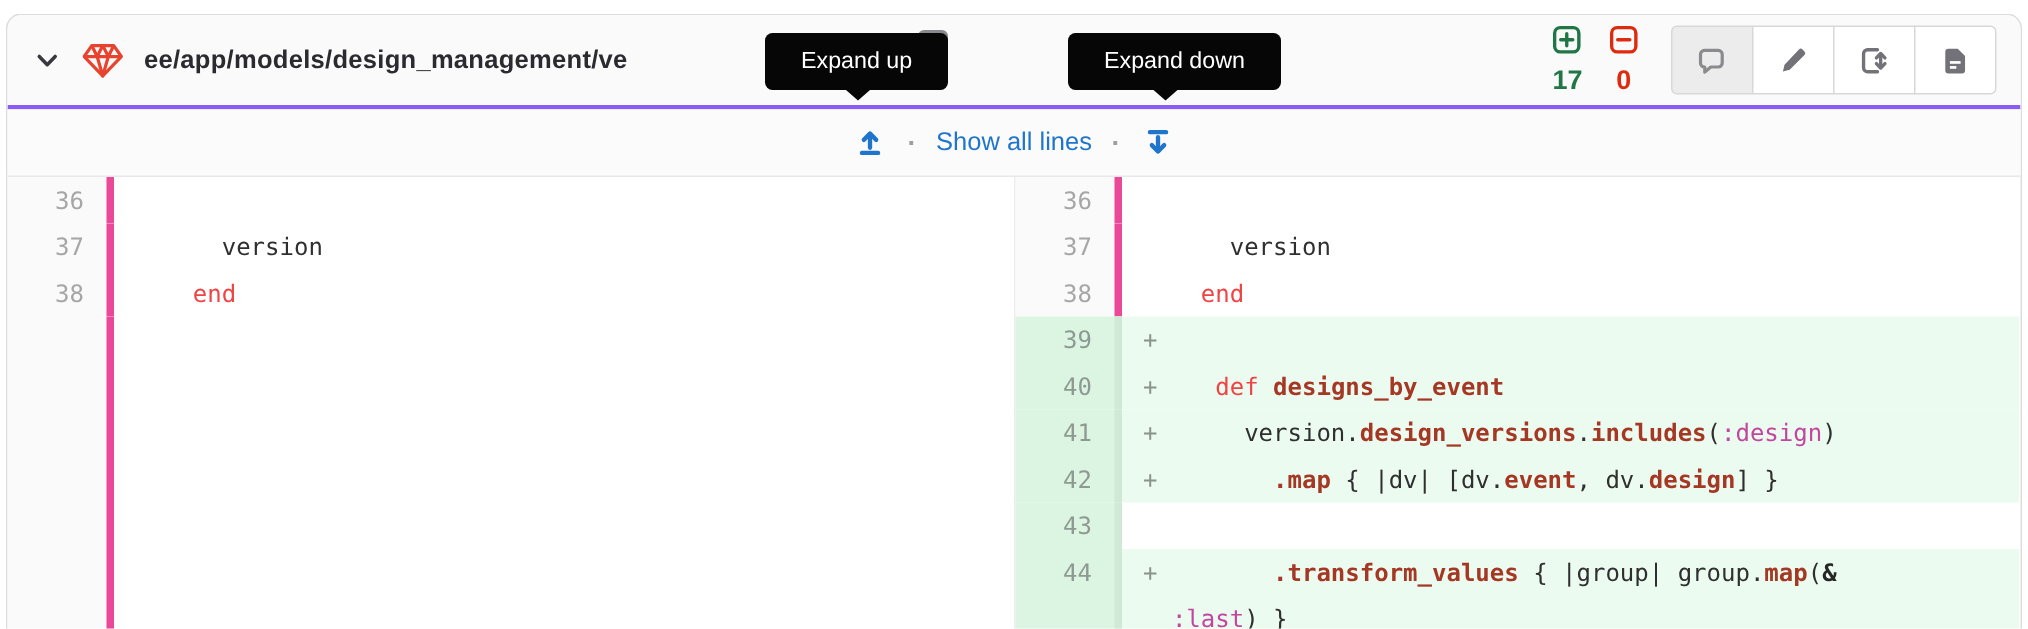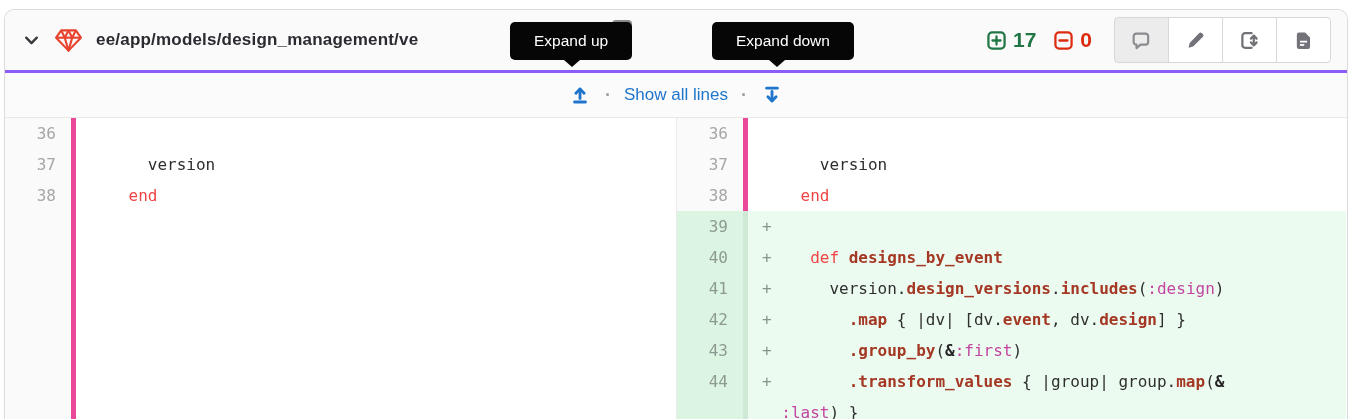--- a/index.html
+++ b/index.html
@@ -19,21 +19,21 @@
     padding:0 16px; background:#fafafa; border-bottom:3px solid #8b5cf6;
     border-radius:10px 10px 0 0;
   }
   .chevron-btn { width:20px; height:20px; display:flex; align-items:center; justify-content:center; cursor:pointer; }
   .gem { width:27px; height:25px; display:flex; align-items:center; justify-content:center; }
   .file-path {
     font-size:17px; font-weight:700; color:#2b2a30; letter-spacing:.2px;
     white-space:nowrap; cursor:pointer;
   }
   .stats { margin-left:auto; display:flex; align-items:center; gap:18px; }
-  .stat { display:flex; align-items:center; gap:7px; font-size:21px; font-weight:700; }
+  .stat { display:flex; align-items:center; gap:7px; font-size:18px; font-weight:700;flex-direction:column; }
   .stat.add { color:#217645; }
   .stat.del { color:#dd2b0e; }
   .btn-group { display:flex; margin-left:4px; }
   .hbtn {
     width:55px; height:46px; display:flex; align-items:center; justify-content:center;
     background:#fff; border:1px solid #d8d8d8; margin-left:-1px; cursor:pointer; padding:0;
   }
   .hbtn:first-child { border-radius:4px 0 0 4px; margin-left:0; }
   .hbtn:last-child { border-radius:0 4px 4px 0; }
   .hbtn.active { background:#ececec; }
@@ -213,21 +213,20 @@
         <div class="row added">
           <div class="gutter">41</div>
           <div class="code"><span class="tok add">+</span><span class="tok p">      version.</span><span class="tok nf">design_versions</span><span class="tok p">.</span><span class="tok nf">includes</span><span class="tok p">(</span><span class="tok ss">:design</span><span class="tok p">)</span></div>
         </div>
         <div class="row added">
           <div class="gutter">42</div>
           <div class="code"><span class="tok add">+</span><span class="tok p">        </span><span class="tok nf">.map</span><span class="tok p"> { |dv| [dv.</span><span class="tok nf">event</span><span class="tok p">, dv.</span><span class="tok nf">design</span><span class="tok p">] }</span></div>
         </div>
         <div class="row added">
           <div class="gutter">43</div>
-          <div class="code"><span class="tok add">+</span><span class="tok p">        </span><span class="tok nf">.group_by</span><span class="tok p">(</span><span class="tok o">&amp;</span><span class="tok ss">:first</span><span class="tok p">)</span></div>
         </div>
         <div class="row added">
           <div class="gutter">44</div>
           <div class="code"><span class="tok add">+</span><span class="tok p">        </span><span class="tok nf">.transform_values</span><span class="tok p"> { |group| group.</span><span class="tok nf">map</span><span class="tok p">(</span><span class="tok o">&amp;</span><span class="tok p">
   </span><span class="tok ss">:last</span><span class="tok p">) }</span></div>
         </div>
       </div>
   </div>
 
 </div>

